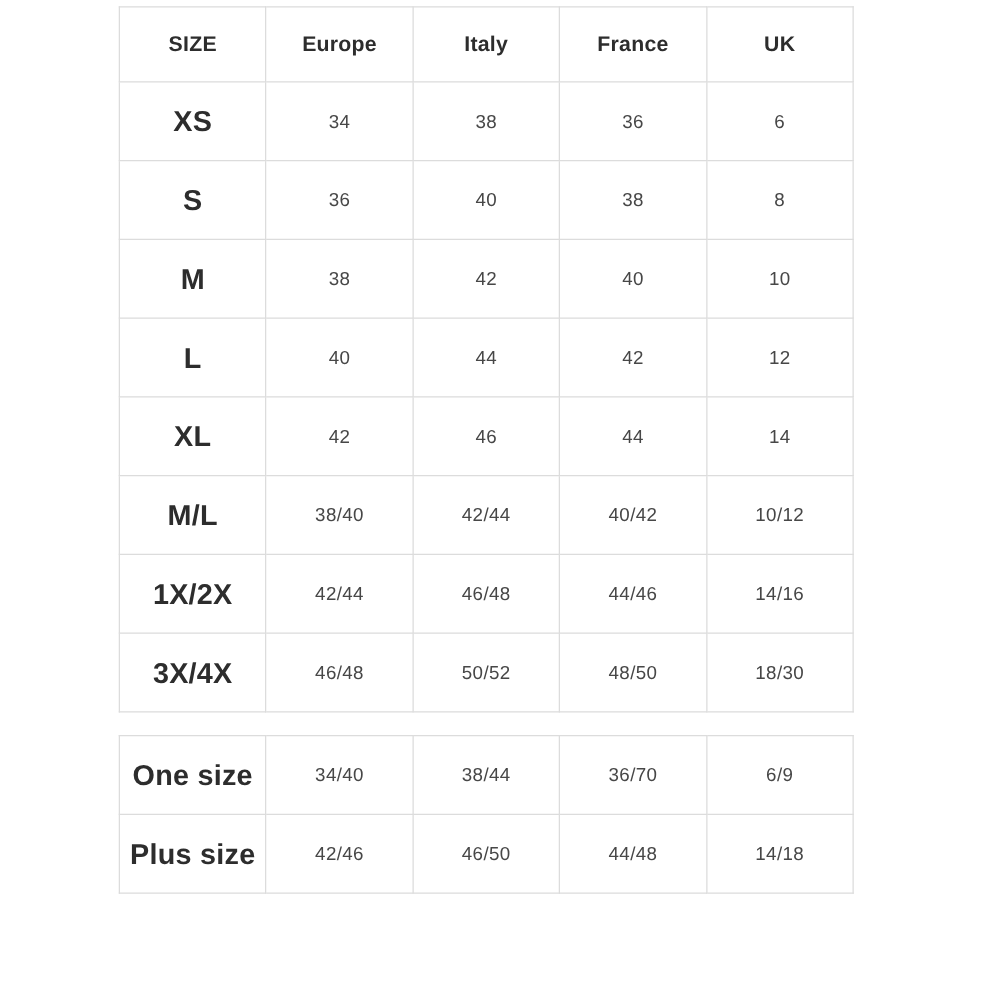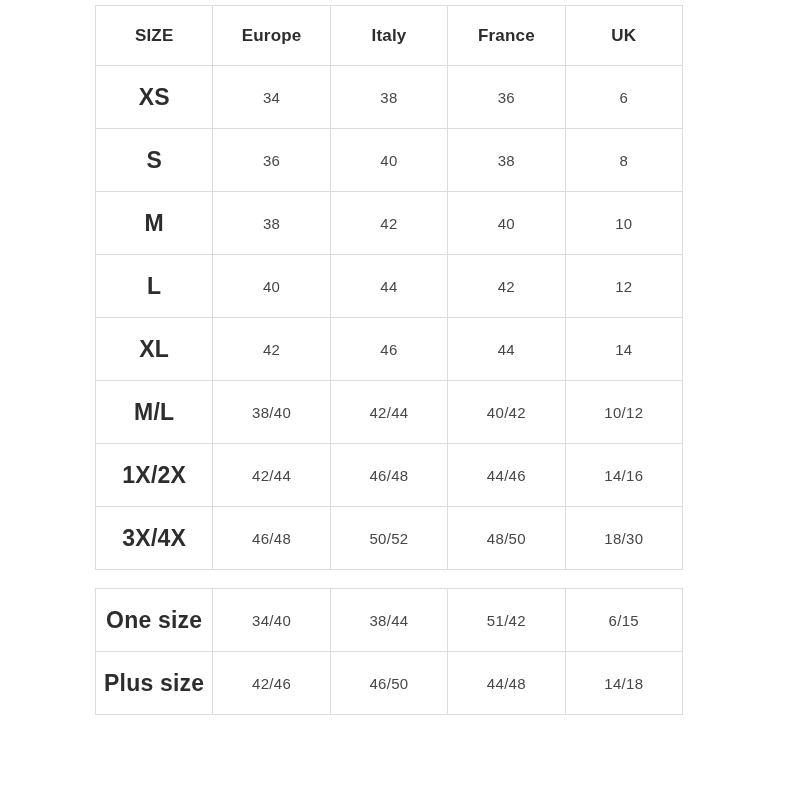--- a/index.html
+++ b/index.html
@@ -129,22 +129,22 @@
       </tr>
     </tbody>
   </table>
 
   <table class="size-table special">
     <tbody>
       <tr>
         <th>One size</th>
         <td>34/40</td>
         <td>38/44</td>
-        <td>51/42</td>
-        <td>6/15</td>
+        <td>36/70</td>
+        <td>6/9</td>
       </tr>
       <tr>
         <th>Plus size</th>
         <td>42/46</td>
         <td>46/50</td>
         <td>44/48</td>
         <td>14/18</td>
       </tr>
     </tbody>
   </table>

